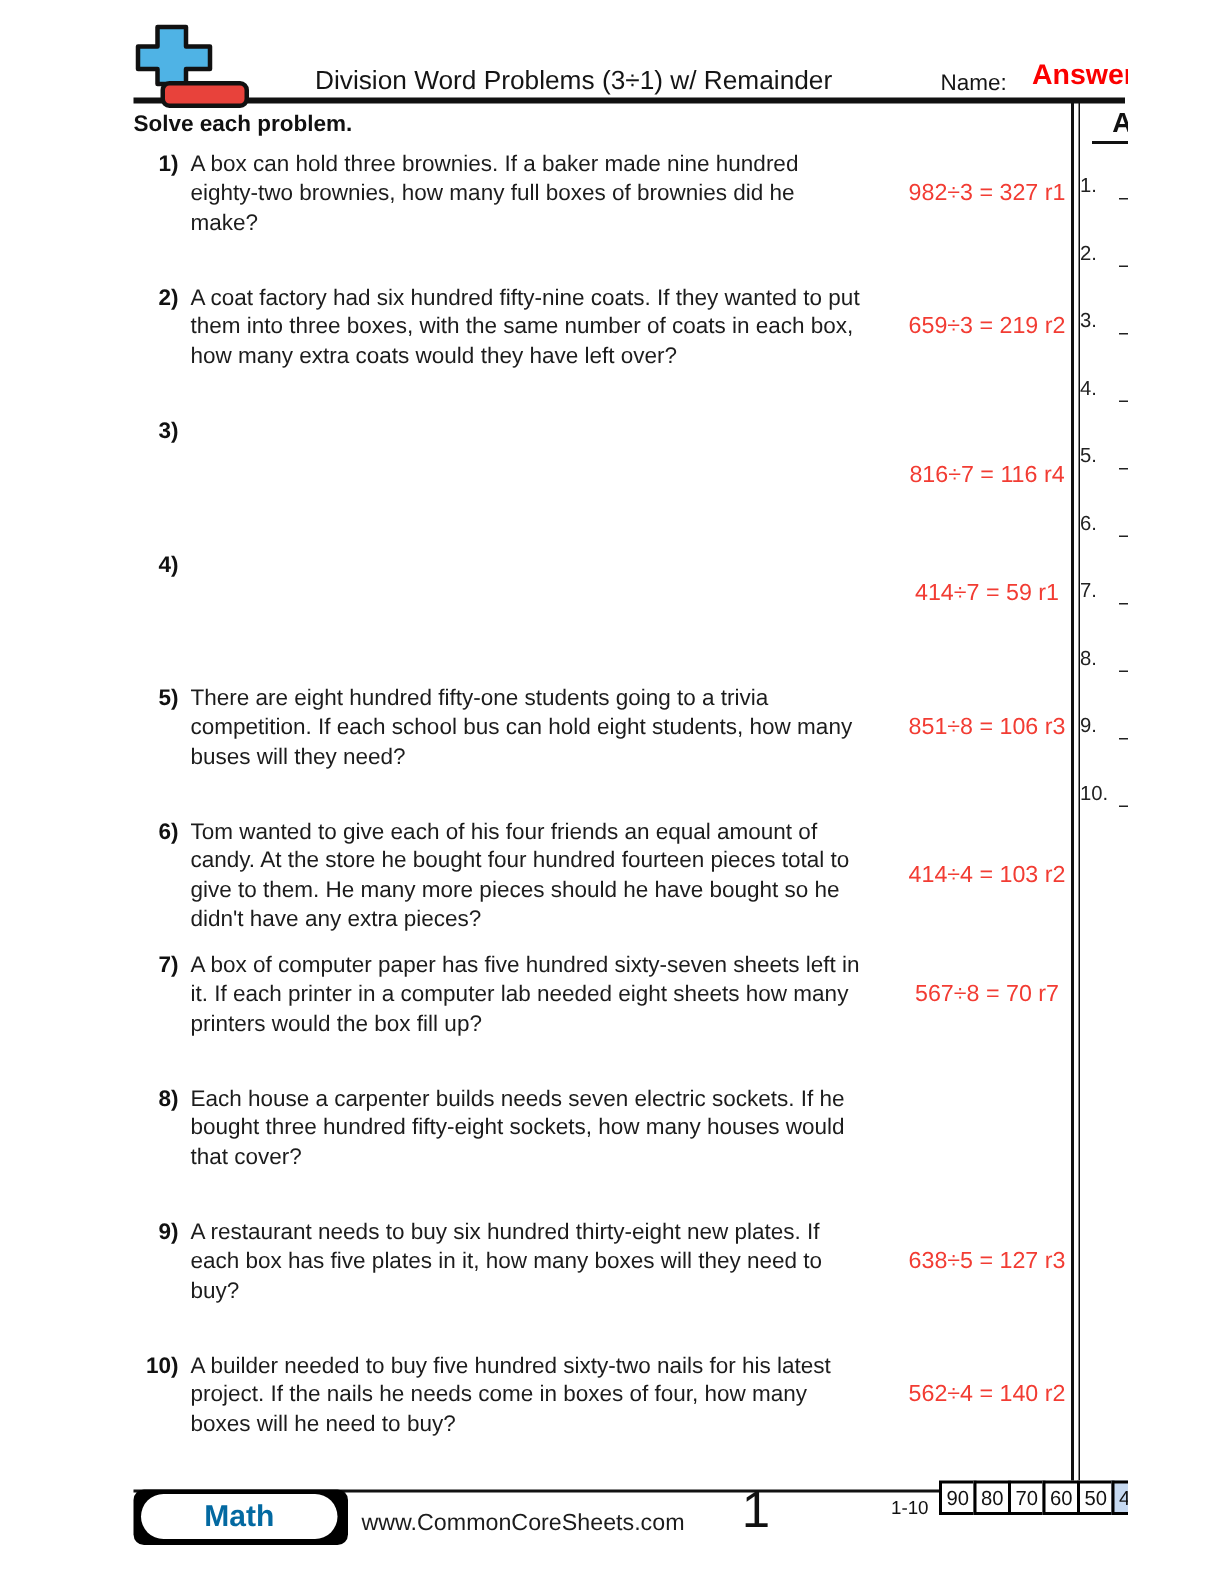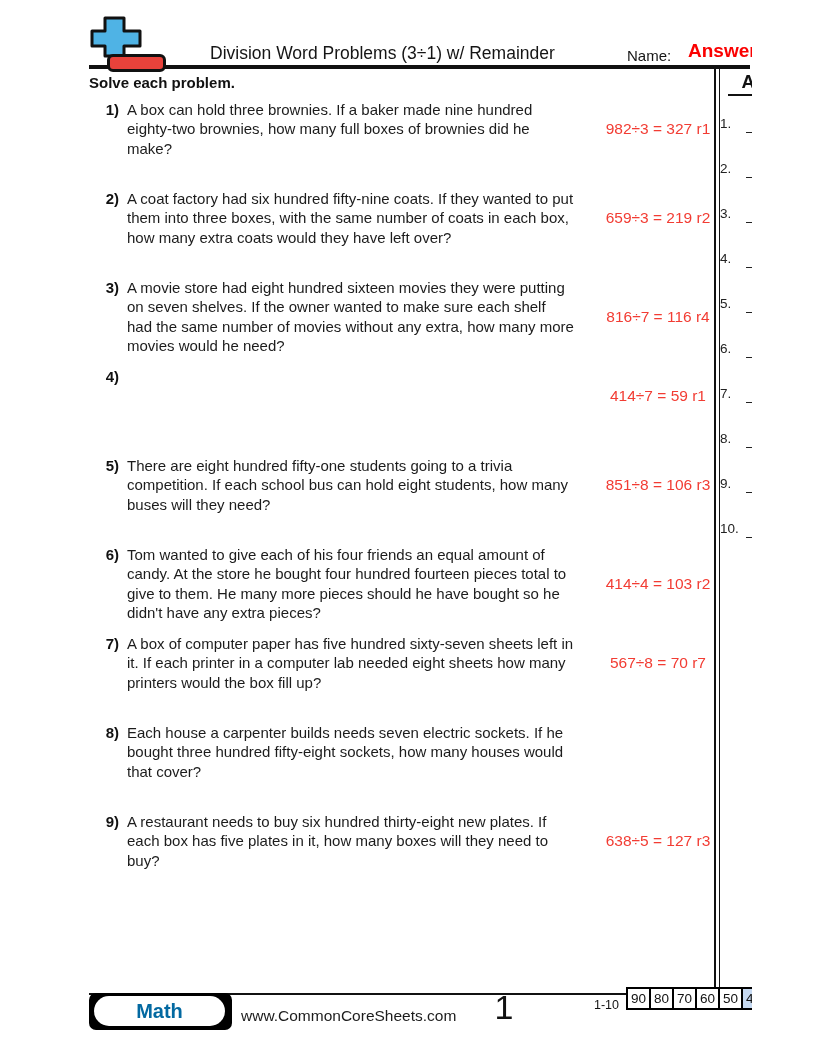--- a/index.html
+++ b/index.html
@@ -111,21 +111,20 @@
       <div class="p-text">A box can hold three brownies. If a baker made nine hundred eighty-two brownies, how many full boxes of brownies did he make?</div>
       <div class="p-eq">982÷3 = 327 r1</div>
     </div>
     <div class="problem lines-3">
       <div class="p-num">2)</div>
       <div class="p-text">A coat factory had six hundred fifty-nine coats. If they wanted to put them into three boxes, with the same number of coats in each box, how many extra coats would they have left over?</div>
       <div class="p-eq">659÷3 = 219 r2</div>
     </div>
     <div class="problem lines-4">
       <div class="p-num">3)</div>
-      <div class="p-text">A movie store had eight hundred sixteen movies they were putting on seven shelves. If the owner wanted to make sure each shelf had the same number of movies without any extra, how many more movies would he need?</div>
       <div class="p-eq">816÷7 = 116 r4</div>
     </div>
     <div class="problem lines-3">
       <div class="p-num">4)</div>
       <div class="p-eq">414÷7 = 59 r1</div>
     </div>
     <div class="problem lines-3">
       <div class="p-num">5)</div>
       <div class="p-text">There are eight hundred fifty-one students going to a trivia competition. If each school bus can hold eight students, how many buses will they need?</div>
       <div class="p-eq">851÷8 = 106 r3</div>
@@ -141,20 +140,25 @@
       <div class="p-eq">567÷8 = 70 r7</div>
     </div>
     <div class="problem lines-3">
       <div class="p-num">8)</div>
       <div class="p-text">Each house a carpenter builds needs seven electric sockets. If he bought three hundred fifty-eight sockets, how many houses would that cover?</div>
     </div>
     <div class="problem lines-3">
       <div class="p-num">9)</div>
       <div class="p-text">A restaurant needs to buy six hundred thirty-eight new plates. If each box has five plates in it, how many boxes will they need to buy?</div>
       <div class="p-eq">638÷5 = 127 r3</div>
+    </div>
+    <div class="problem lines-3">
+      <div class="p-num">10)</div>
+      <div class="p-text">A builder needed to buy five hundred sixty-two nails for his latest project. If the nails he needs come in boxes of four, how many boxes will he need to buy?</div>
+      <div class="p-eq">562÷4 = 140 r2</div>
     </div>
   </div>
 
   <div class="answers-title">Answers</div>
   <div class="answers-list">
     <div class="ans-row">
       <span class="a-num">1.</span>
       <span class="a-val">327</span>
       <span class="a-line"></span>
     </div>

